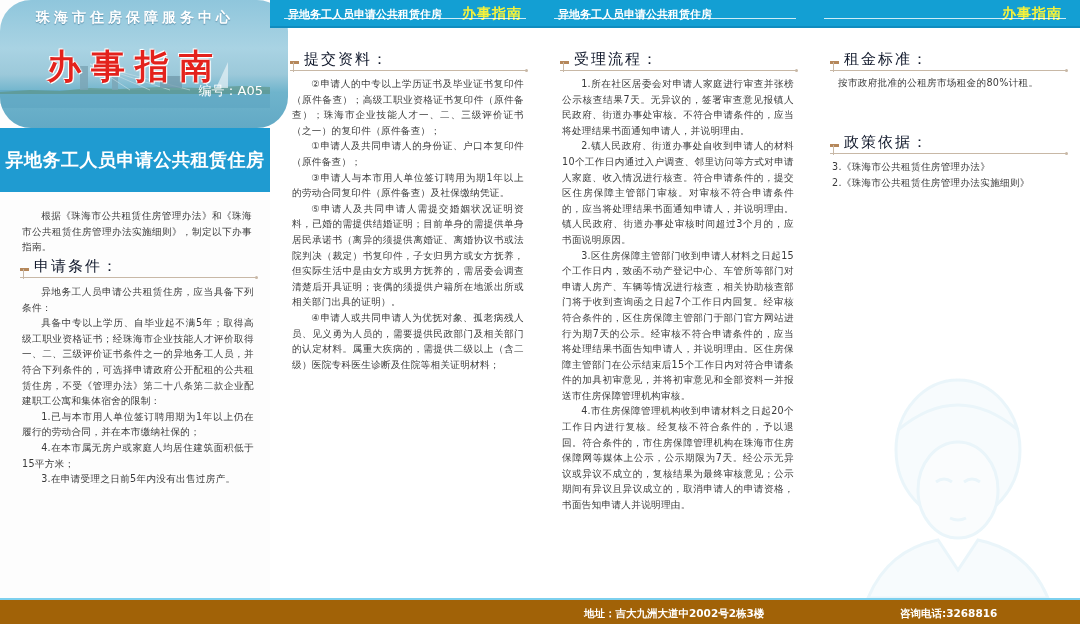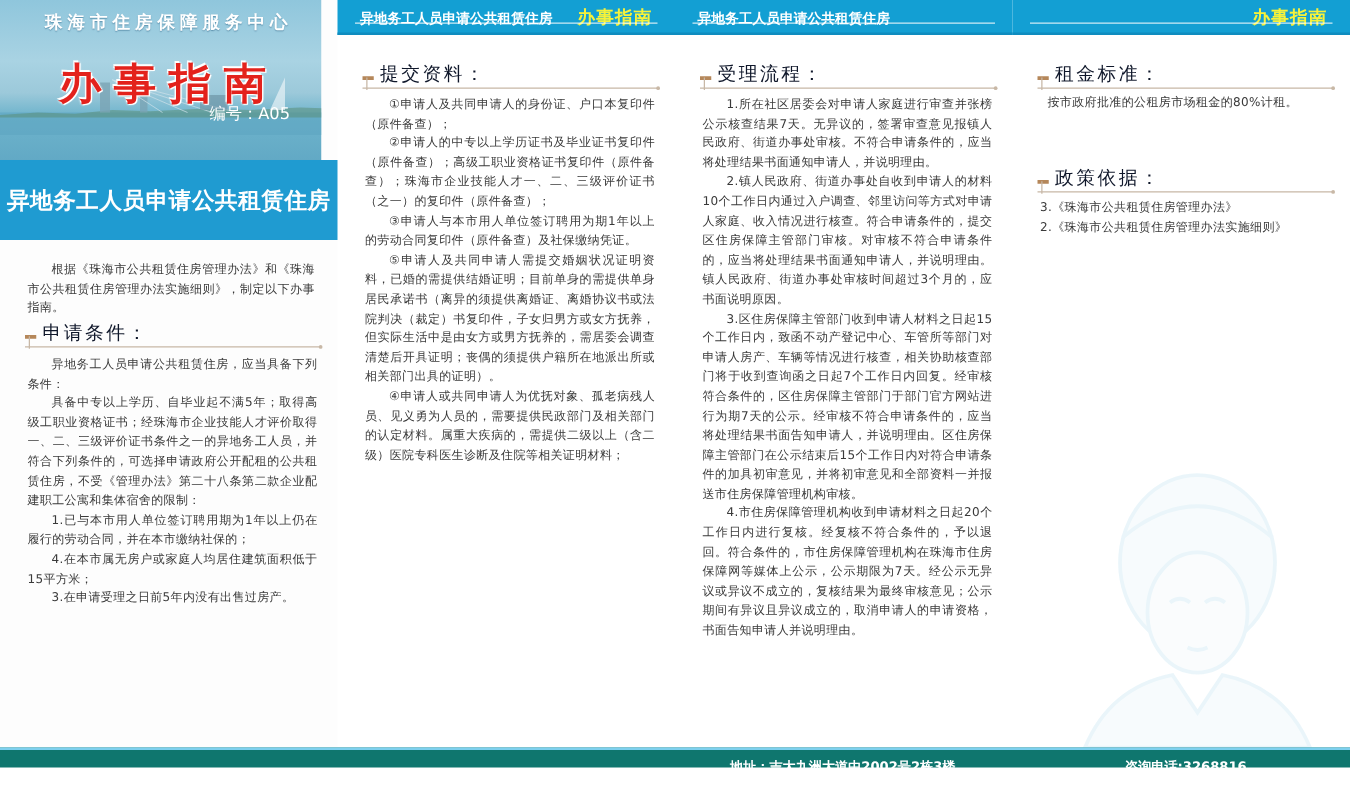--- a/index.html
+++ b/index.html
@@ -4,23 +4,24 @@
   <style>
     * { margin: 0; padding: 0; box-sizing: border-box; }
     html, body { width: 1080px; height: 628px; overflow: hidden; background: #ffffff; }
     body { position: relative; font-family: "DejaVu Sans", "Liberation Sans", sans-serif; color: #333; }
 
     .page { position: absolute; left: 0; top: 0; width: 1080px; height: 628px; background: #fff; }
 
     
     .cover { position: absolute; left: 0; top: 0; width: 270px; height: 598px; background: #fdfdfd; }
     .hero {
-      position: absolute; left: 0; top: 0; width: 257px; height: 128px;
+      position: absolute; left: 0; top: 0; width: 288px; height: 128px;
       background: linear-gradient(180deg, #8fc6dc 0%, #a9d3e3 38%, #9cc9da 58%, #6fb4cc 72%, #62a9c5 100%);
       overflow: hidden;
+      border-radius: 31px;
     }
     .hero .skyline { position: absolute; left: 0; top: 60px; width: 270px; height: 48px; }
     .hero .org {
       position: absolute; left: 0; top: 9px; width: 270px; text-align: center;
       color: #fff; font-weight: bold; font-size: 14px; letter-spacing: 4px;
       text-shadow: 0 1px 1px rgba(0,60,100,0.4);
     }
     .hero .big-title {
       position: absolute; left: 0; top: 44px; width: 270px; text-align: center;
       font-family: "DejaVu Serif", serif; font-weight: bold; font-size: 34px; letter-spacing: 10px;
@@ -54,21 +55,21 @@
     .section-title .bar-v { position: absolute; left: 3px; top: 13px; width: 1px; height: 10px; background: #c8b8a6; }
     .section-title span { font-size: 15px; color: #0f172a; letter-spacing: 2px; padding-bottom: 1px; line-height: 20px; }
     .section-title .dot { position: absolute; right: -2px; bottom: -2px; width: 3px; height: 3px; border-radius: 50%; background: #c8b8a6; }
 
     .body-text { margin: 0 16px 0 22px; font-size: 9.6px; line-height: 15.6px; color: #3a3a3a; text-align: justify; letter-spacing: 0.3px; }
     .body-text p { text-indent: 2em; }
     .body-text p.noindent { text-indent: 0; }
 
     
     .footer {
-      position: absolute; left: 0; top: 598px; width: 1080px; height: 16px; background: #0f766e;
+      position: absolute; left: 0; top: 598px; width: 1080px; height: 26px; background: #a16207;
       border-top: 2px solid #7dd0ee;
     }
     .footer .addr { position: absolute; left: 584px; top: 7px; color: #fff; font-size: 10.5px; font-weight: bold; }
     .footer .tel { position: absolute; left: 900px; top: 7px; color: #fff; font-size: 10.5px; font-weight: bold; }
 
     .watermark { position: absolute; left: 858px; top: 370px; width: 200px; height: 228px; opacity: 0.55; }
   </style>
 </head>
 <body>
 
@@ -121,22 +122,22 @@
       <i class="hdr-line"></i>
     </div>
     <div style="position:absolute; top:49px; left:0; width:270px;">
       <div class="section-title">
         <i class="bar"></i>
         <i class="bar-v"></i>
         <span>提交资料：</span>
         <i class="dot"></i>
       </div>
       <div class="body-text" style="margin-top:5px;">
+        <p>②申请人的中专以上学历证书及毕业证书复印件（原件备查）；高级工职业资格证书复印件（原件备查）；珠海市企业技能人才一、二、三级评价证书（之一）的复印件（原件备查）；</p>
         <p>①申请人及共同申请人的身份证、户口本复印件（原件备查）；</p>
-        <p>②申请人的中专以上学历证书及毕业证书复印件（原件备查）；高级工职业资格证书复印件（原件备查）；珠海市企业技能人才一、二、三级评价证书（之一）的复印件（原件备查）；</p>
         <p>③申请人与本市用人单位签订聘用为期1年以上的劳动合同复印件（原件备查）及社保缴纳凭证。</p>
         <p>⑤申请人及共同申请人需提交婚姻状况证明资料，已婚的需提供结婚证明；目前单身的需提供单身居民承诺书（离异的须提供离婚证、离婚协议书或法院判决（裁定）书复印件，子女归男方或女方抚养，但实际生活中是由女方或男方抚养的，需居委会调查清楚后开具证明；丧偶的须提供户籍所在地派出所或相关部门出具的证明）。</p>
         <p>④申请人或共同申请人为优抚对象、孤老病残人员、见义勇为人员的，需要提供民政部门及相关部门的认定材料。属重大疾病的，需提供二级以上（含二级）医院专科医生诊断及住院等相关证明材料；</p>
       </div>
     </div>
   </div>
 
   <div class="panel" style="left:540px;">
     <div class="panel-header">
       <span class="hdr-left">异地务工人员申请公共租赁住房</span>

